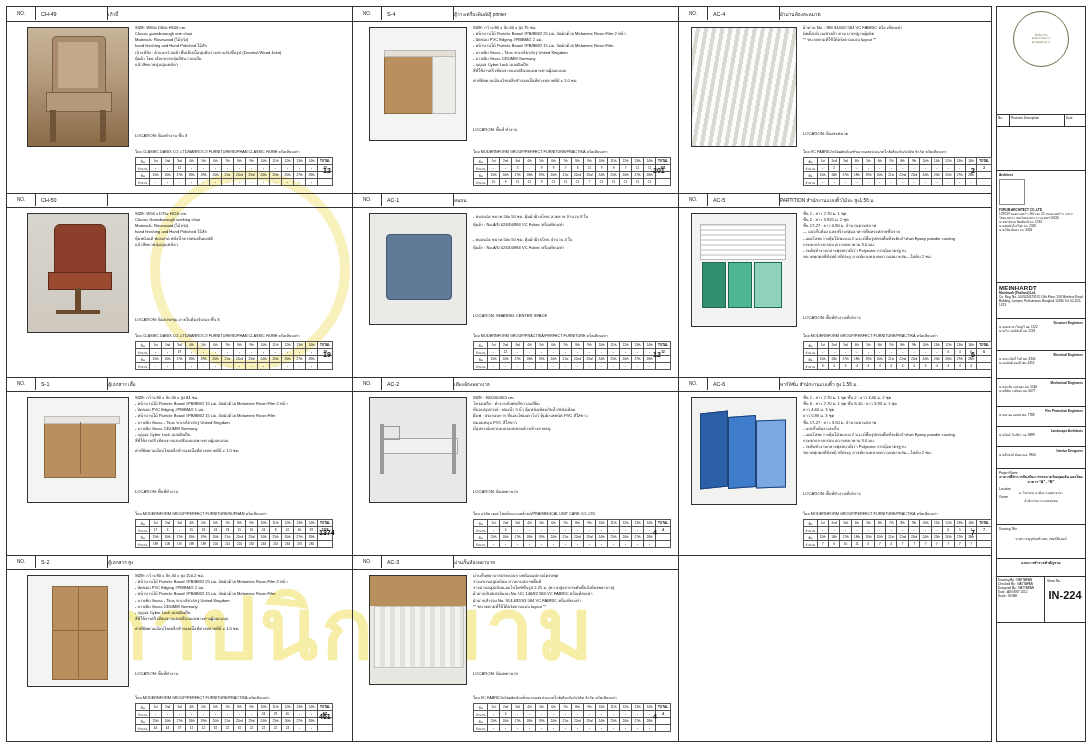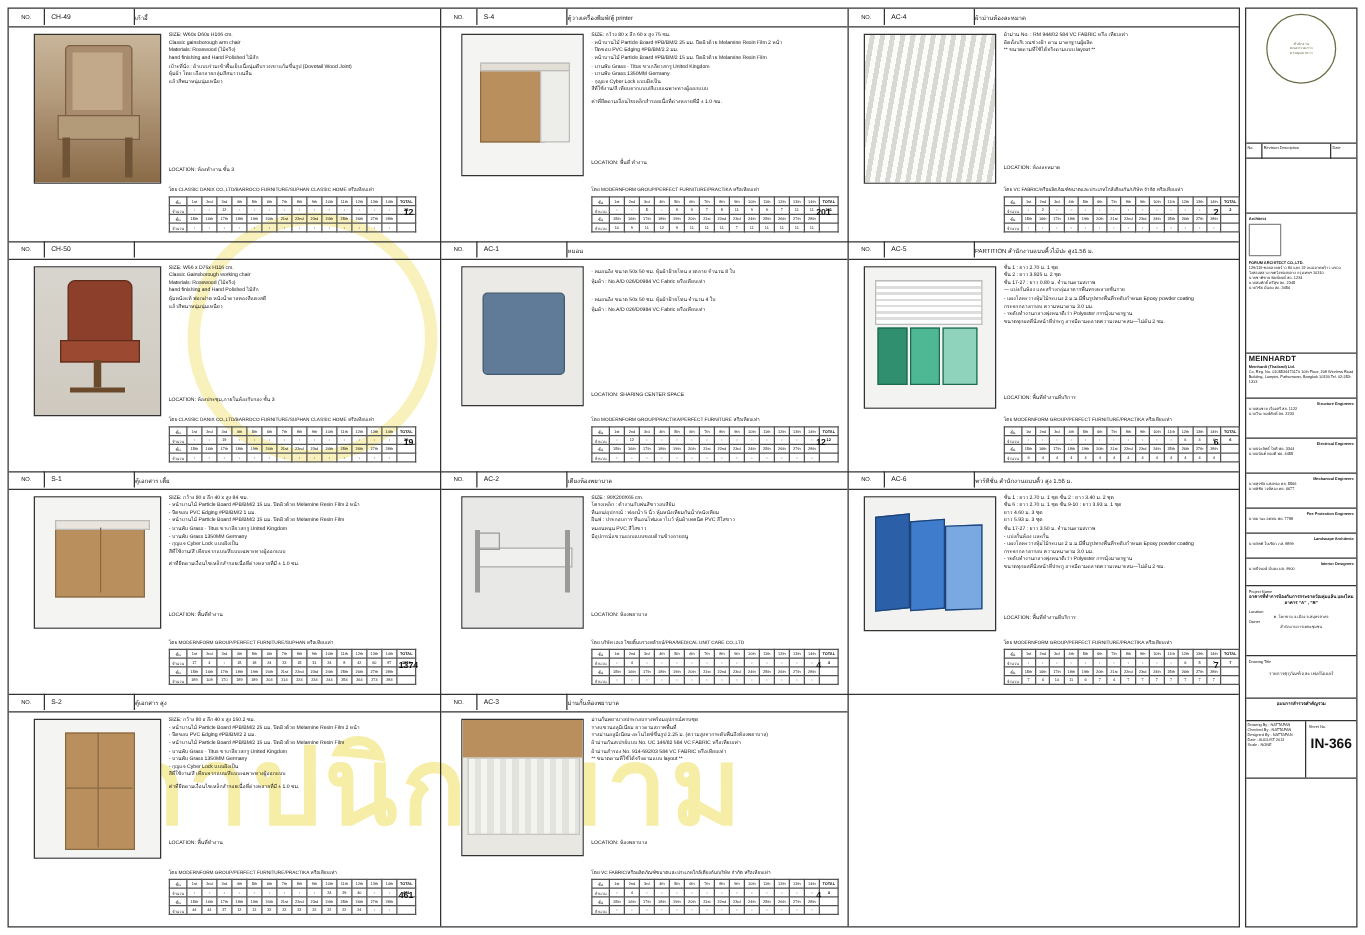--- a/index.html
+++ b/index.html
@@ -1341,19 +1341,19 @@
         </div>
         <div class="xtiny">
           <span>Date</span> : <span>AUGUST 2012</span>
         </div>
         <div class="xtiny">
           <span>Scale</span> : <span>NONE</span>
         </div>
       </div>
       <div style="flex:1;padding:2px;text-align:center;">
         <div class="xtiny" style="text-align:left;">Sheet No.</div>
-        <div style="font-size:11px;font-weight:bold;margin-top:6px;">IN-366</div>
+        <div style="font-size:11px;font-weight:bold;margin-top:6px;">IN-224</div>
       </div>
     </div>
 
   </div>
 
 </div>
 
 </body></html>

